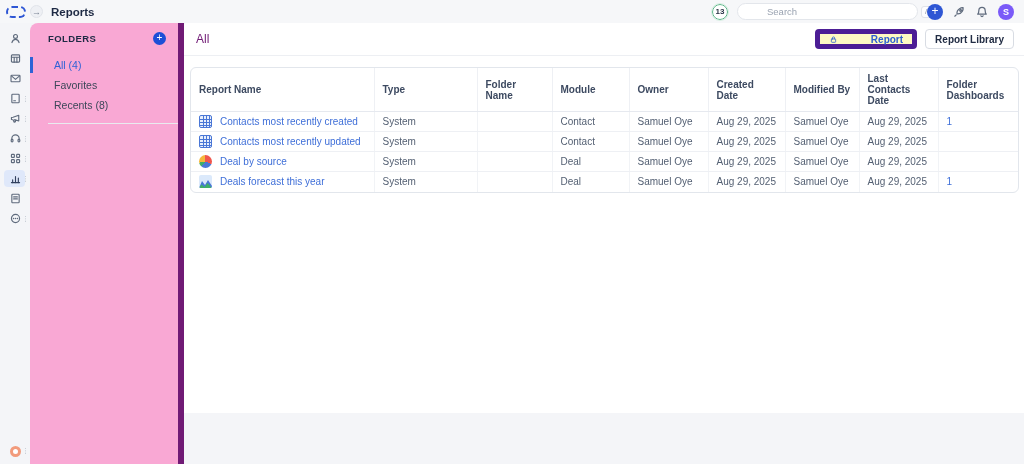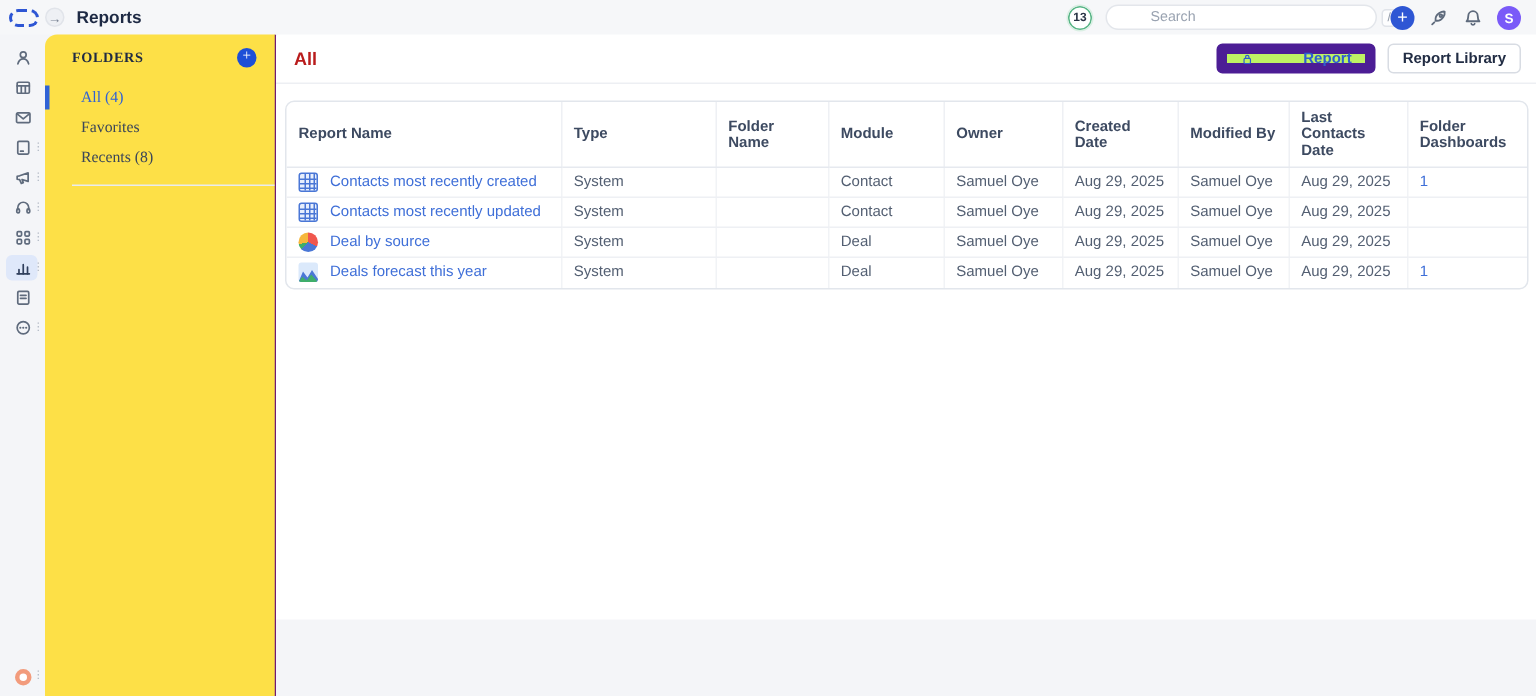--- a/index.html
+++ b/index.html
@@ -31,37 +31,37 @@
   .rail-item svg { width:13px; height:13px; }
   .rail-item.active::before { content:""; position:absolute; left:4px; top:0; width:21px; height:17px; background:#dfe8fa; border-radius:4px; }
   .rail-item.active { color:#31405e; }
   .rail-item svg { position:relative; }
   .rail-dots { position:absolute; right:1px; top:50%; transform:translateY(-50%); font-size:7px; color:#aab2bf; letter-spacing:0; line-height:6px; }
   .rail-spacer { flex:1; }
   .rail-bottom { display:flex; justify-content:center; position:relative; width:30px; height:14px; }
   .orange-ring { width:11px; height:11px; border:3px solid #f29b7c; border-radius:50%; background:#fff; }
 
   
-  .folders { width:160px; background:#fde047; border-right:1px solid #701a75; border-top-left-radius:8px; padding-top:9px;font-family:Liberation Serif, serif; }
+  .folders { width:160px; background:#f9a8d4; border-right:6px solid #701a75; border-top-left-radius:8px; padding-top:9px; }
   .folders-head { display:flex; align-items:center; padding:0 12px 0 18px; margin-bottom:10px; }
   .folders-title { font-size:9.5px; font-weight:bold; letter-spacing:.4px; color:#1e2a44; }
   .folder-add { margin-left:auto; width:13px; height:13px; border-radius:50%; background:#1d4fd7; color:#fff; font-size:10px; line-height:12px; text-align:center; cursor:pointer; }
   .folder-item { position:relative; height:20px; display:flex; align-items:center; padding-left:24px; font-size:10.5px; color:#3c4759; cursor:pointer; }
   .folder-item.active { color:#2f62d6; }
   .folder-item.active::before { content:""; position:absolute; left:0; top:2px; width:3px; height:16px; background:#2f62d6; }
   .folders-divider { border-bottom:1px solid #e9ebef; margin:8px 0 0 18px; }
 
   
   .main { flex:1; display:flex; flex-direction:column; }
   .main-white { background:#fff; height:390px; border-top-left-radius:2px; }
   .main-head { height:33px; display:flex; align-items:center; padding:0 10px 0 12px; border-bottom:1px solid #edeff3; }
-  .main-title { font-size:12px; font-weight:bold; color:#b91c1c; }
+  .main-title { font-size:12px; font-weight:normal; color:#701a75; }
   .main-actions { margin-left:auto; display:flex; gap:8px; }
   .btn { height:20px; display:flex; align-items:center; gap:4px; padding:0 9px; border-radius:4px; font-size:10px; font-weight:bold; cursor:pointer; }
-  .btn-report { background:#bef264; border:7px solid #4c1d95; color:#2d5fd0;gap:33px; }
+  .btn-report { background:#fef9c3; border:5px solid #4c1d95; color:#2d5fd0;gap:33px; }
   .btn-report svg { width:9px; height:9px; }
   .btn-library { background:#fff; border:1px solid #d8dce3; color:#222d44; }
 
   
   .table-wrap { margin:11px 5px 0 6px; border:1px solid #e2e6ec; border-radius:6px; overflow:hidden; background:#fff; }
   table { width:100%; border-collapse:collapse; table-layout:fixed; }
   th { text-align:left; font-size:10px; font-weight:bold; color:#3d4a61; padding:5px 8px; border-bottom:1px solid #e6e9ef; border-right:1px solid #eef0f4; height:22px; }
   td { font-size:10px; color:#535f72; padding:3px 8px; border-bottom:1px solid #eef0f4; border-right:1px solid #f1f3f6; height:20px; white-space:nowrap; overflow:hidden; }
   th:last-child, td:last-child { border-right:none; }
   tr:last-child td { border-bottom:none; }

